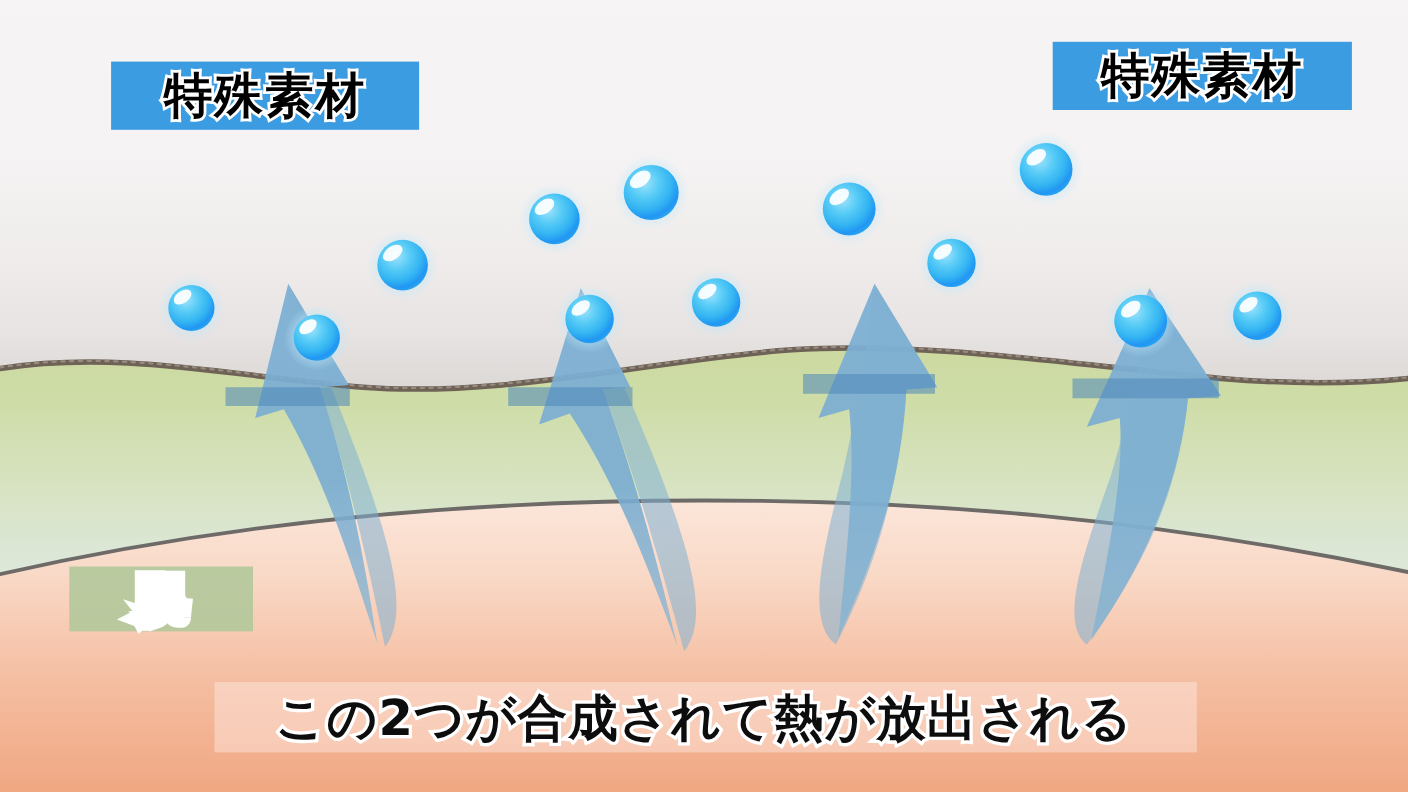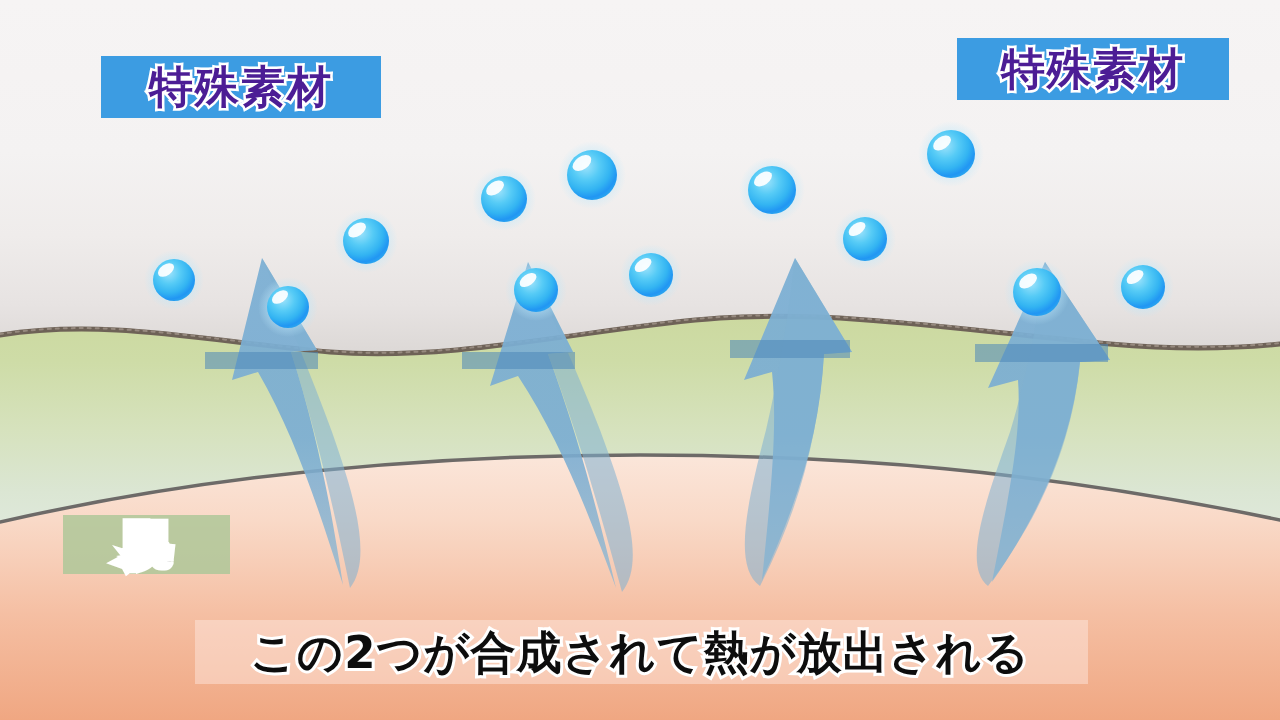--- a/index.html
+++ b/index.html
@@ -43,21 +43,21 @@
     justify-content: center;
     box-sizing: border-box;
   }
   .tag-blue {
     background: #3c9ce2;
   }
   .tag-blue .tag-text {
     font-size: 44px;
     font-weight: bold;
     letter-spacing: 2px;
-    color: #4c1d95;
+    color: #000000;
     -webkit-text-stroke: 5px #ffffff;
     paint-order: stroke fill;
     text-shadow: none;
   }
   .tag-green {
     background: rgba(176, 199, 154, 0.88);
   }
   .tag-green .tag-text {
     font-size: 42px;
     font-weight: bold;

